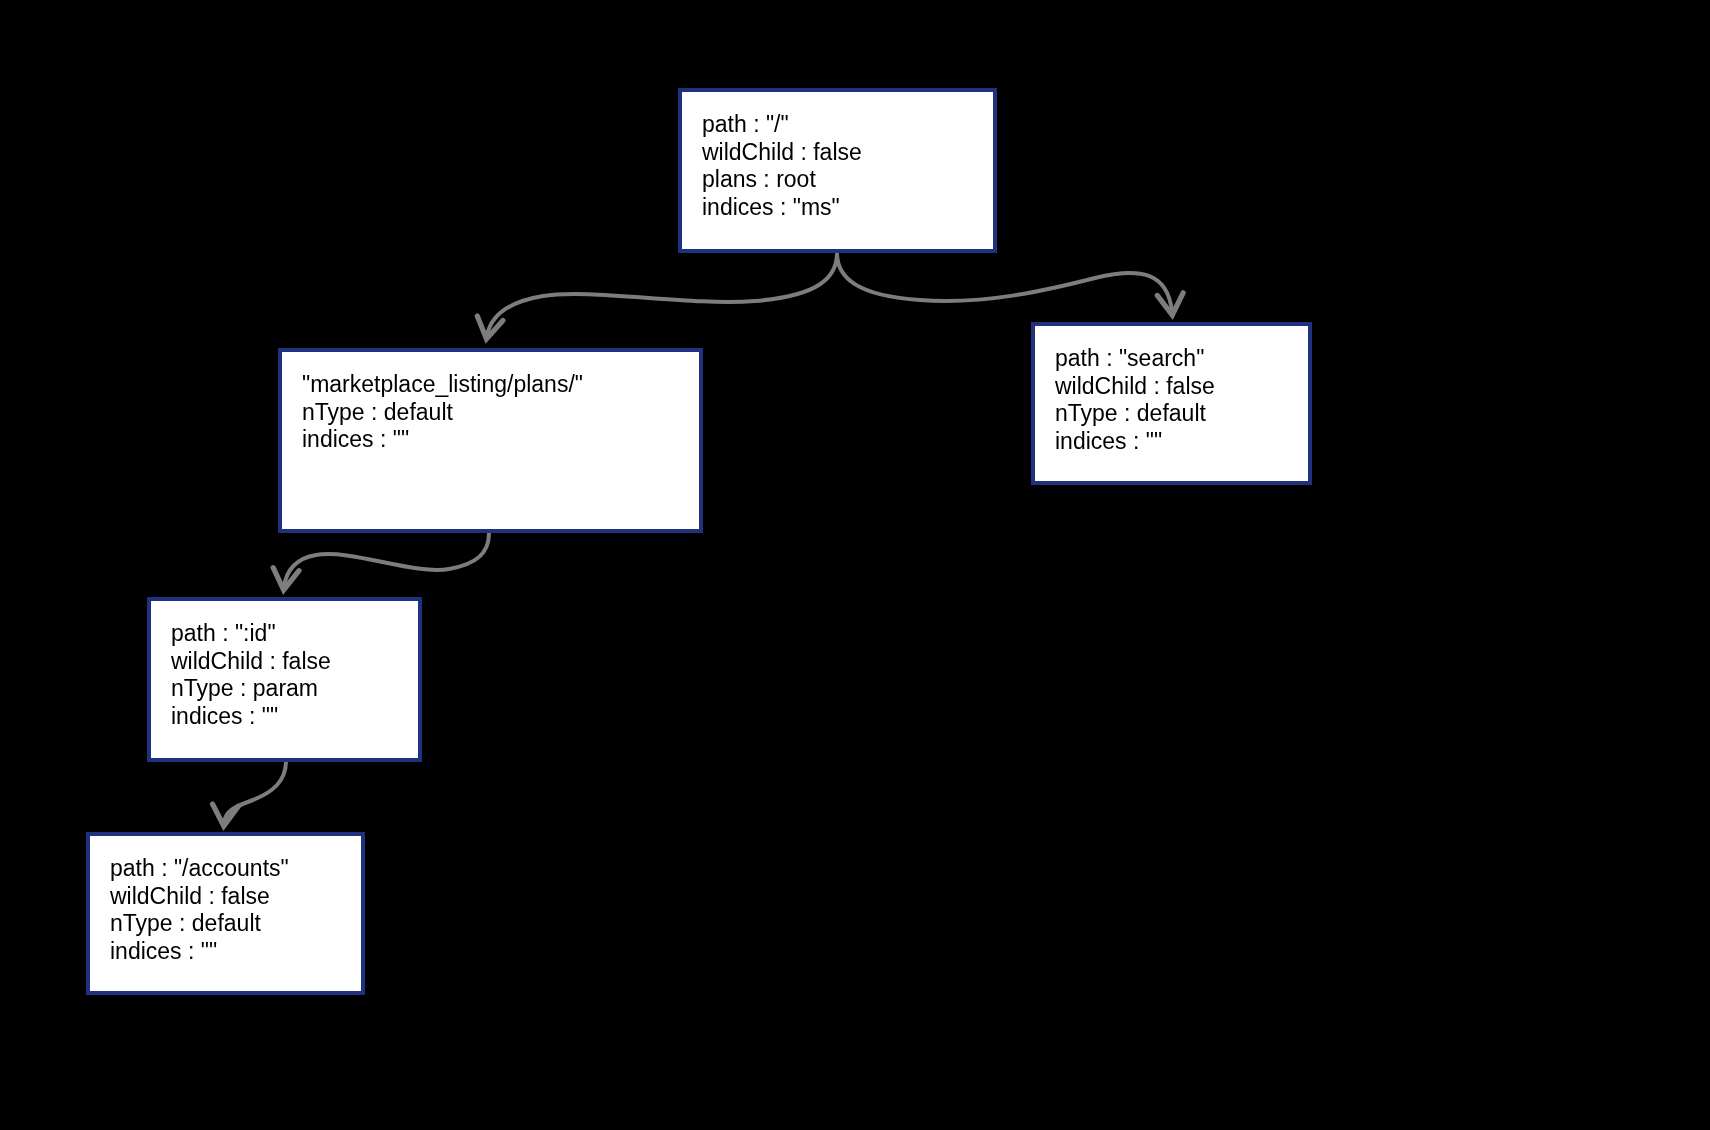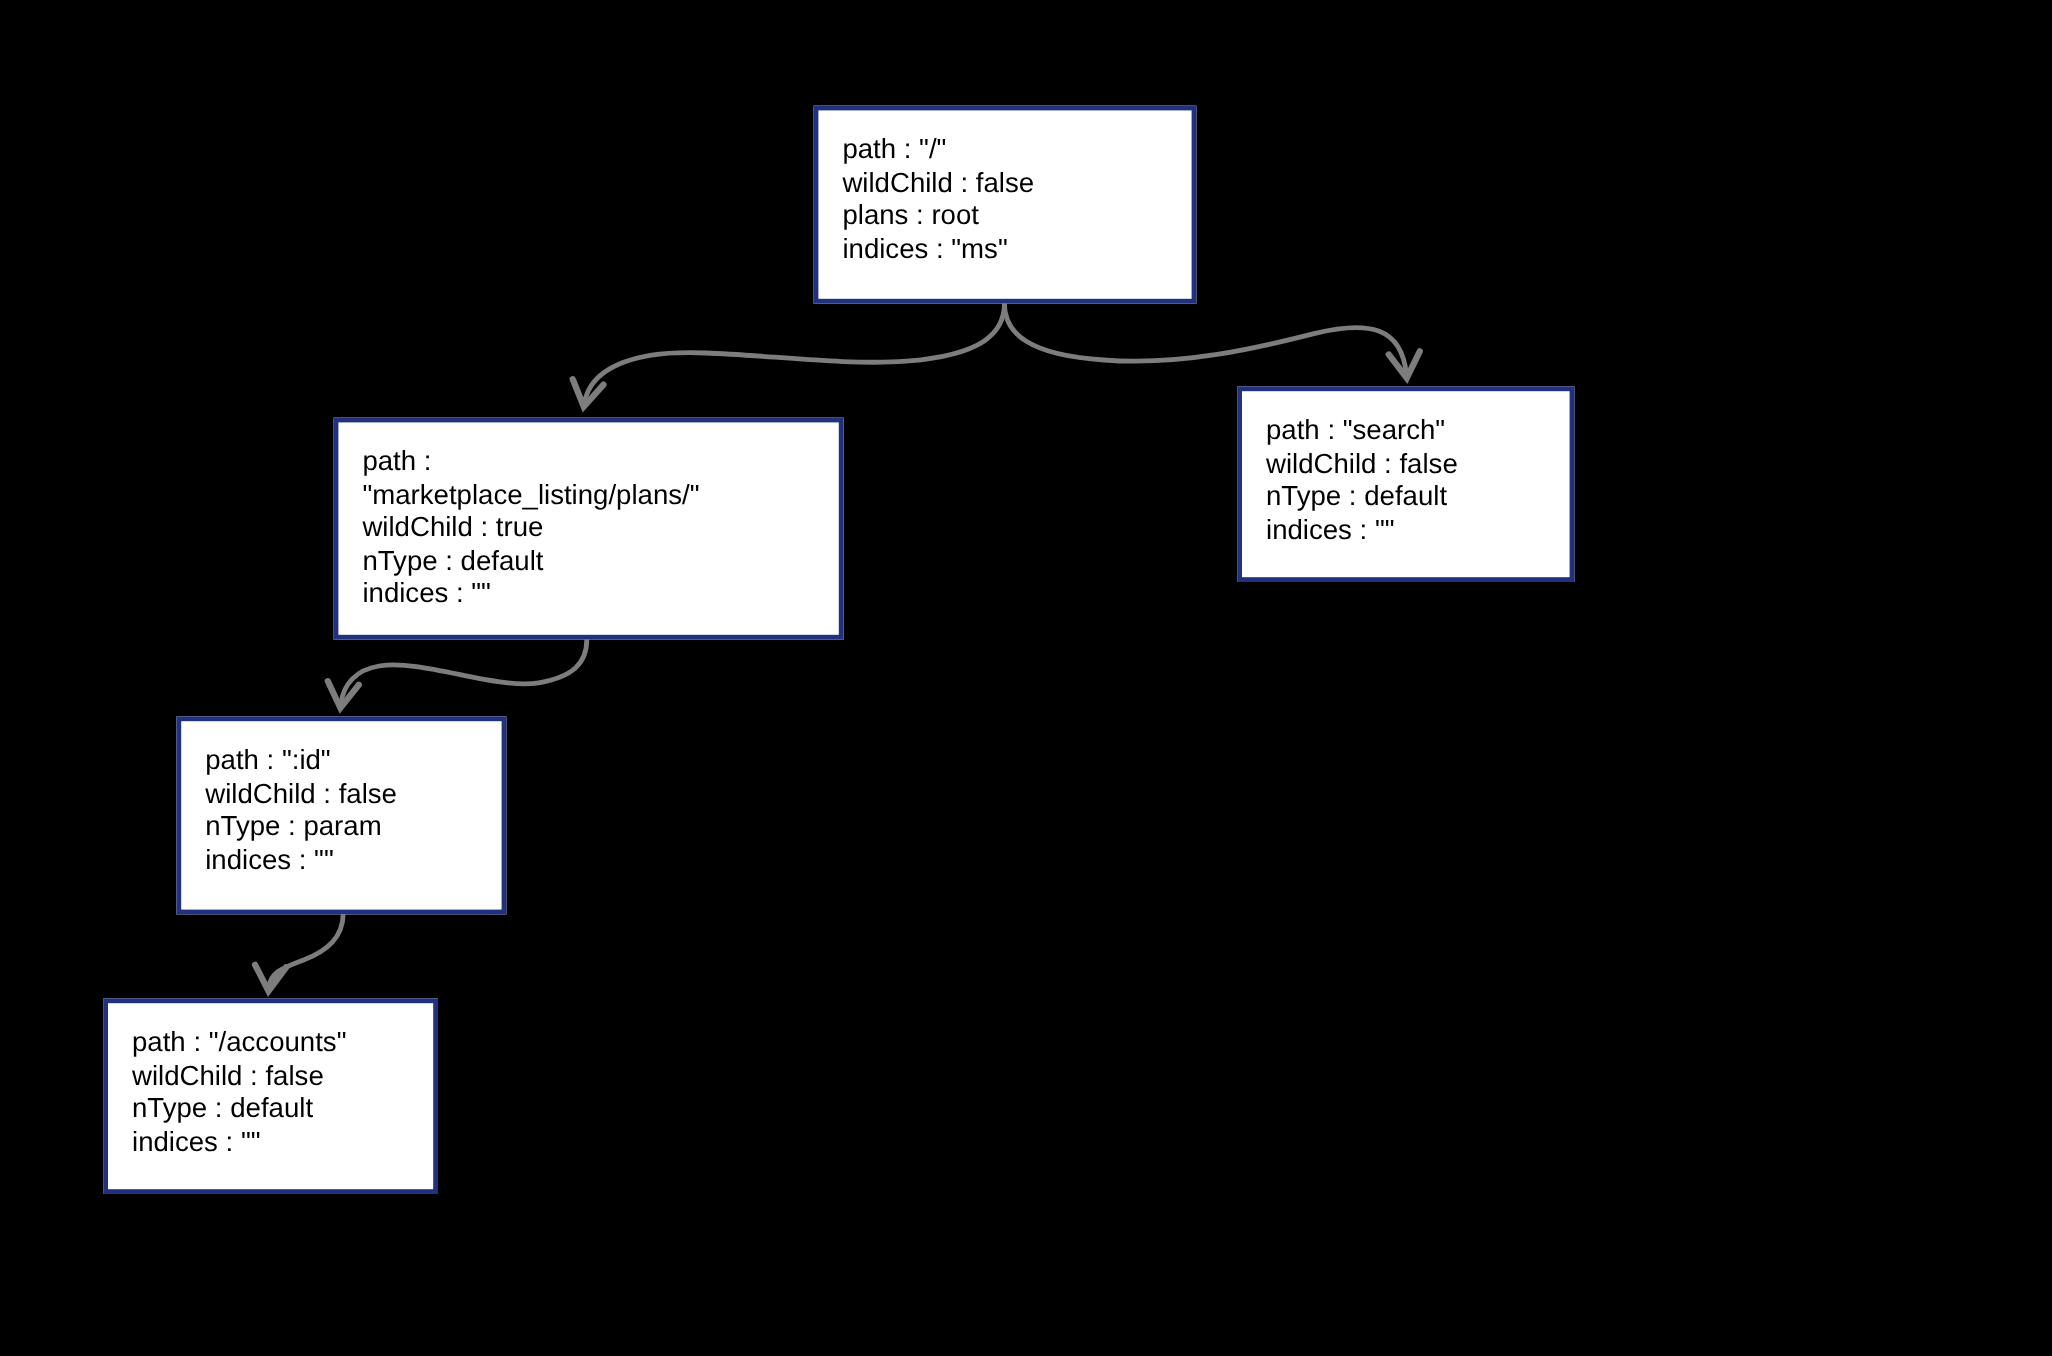--- a/index.html
+++ b/index.html
@@ -73,23 +73,21 @@
   </svg>
 
   <div class="node node-root">
     <div class="node-line">path : "/"</div>
     <div class="node-line">wildChild : false</div>
     <div class="node-line">plans : root</div>
     <div class="node-line">indices : "ms"</div>
   </div>
 
   <div class="node node-marketplace">
-    <div class="node-line">path :</div>
     <div class="node-line">"marketplace_listing/plans/"</div>
-    <div class="node-line">wildChild : true</div>
     <div class="node-line">nType : default</div>
     <div class="node-line">indices : ""</div>
   </div>
 
   <div class="node node-search">
     <div class="node-line">path : "search"</div>
     <div class="node-line">wildChild : false</div>
     <div class="node-line">nType : default</div>
     <div class="node-line">indices : ""</div>
   </div>

